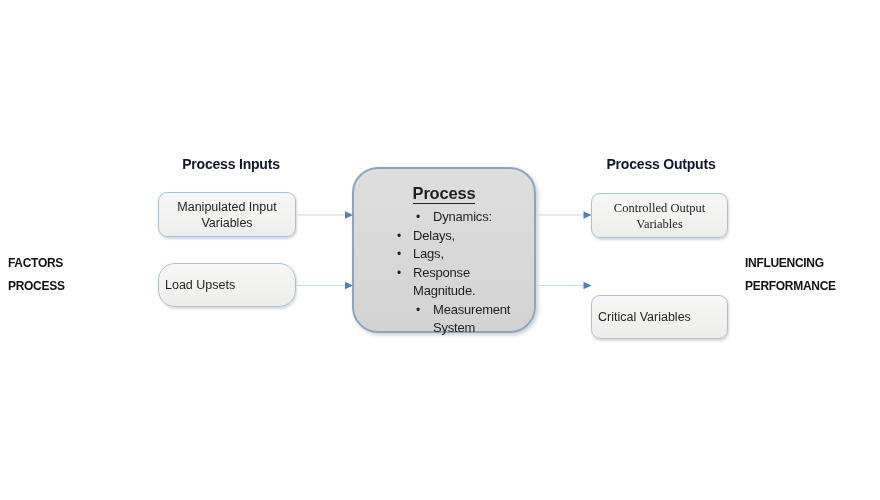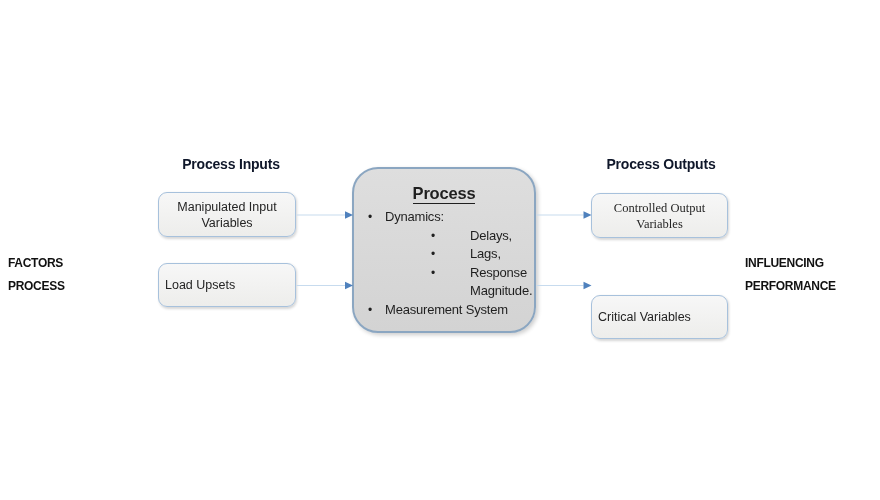--- a/index.html
+++ b/index.html
@@ -52,21 +52,21 @@
     box-shadow: 1px 1.5px 2.5px rgba(0,0,0,0.16);
     display: flex;
     align-items: center;
     text-align: center;
     font-size: 12.5px;
     line-height: 16px;
     color: #242424;
     padding: 2px 6px;
   }
   .io-box.in-1  { left: 158px; top: 192px; width: 138px; height: 45px; }
-  .io-box.in-2  { left: 158px; top: 263px; width: 138px; height: 44px; }
+  .io-box.in-2  { left: 158px; top: 263px; width: 138px; height: 44px; border-radius: 17px; }
   .io-box.out-1 { left: 591px; top: 193px; width: 137px; height: 45px; font-family: Liberation Serif, serif; }
   .io-box.out-2 { left: 591px; top: 263px; width: 137px; height: 44px; margin-top: 32px; }
 
   
   .process-box {
     position: absolute;
     left: 352px; top: 167px;
     width: 184px; height: 166px;
     border: 2px solid #8ba6c1;
     border-radius: 26px;
@@ -86,22 +86,22 @@
     padding-bottom: 1px;
   }
   .process-list {
     list-style: none;
     margin-top: 5px;
     font-size: 13px;
     line-height: 18.5px;
     letter-spacing: -0.2px;
   }
   .process-list li { position: relative; white-space: pre-line; }
-  .process-list li.lvl1 { padding-left: 31px; }
-  .process-list li.lvl2 { padding-left: 82px; margin-left: 34px; }
+  .process-list li.lvl1 { padding-left: 31px; margin-left: 48px; }
+  .process-list li.lvl2 { padding-left: 59px; }
   .process-list li.lvl1::before,
   .process-list li.lvl2::before {
     content: "\2022";
     position: absolute;
     top: 0;
     font-size: 12px;
   }
   .process-list li.lvl1::before { left: 14px; }
   .process-list li.lvl2::before { left: 43px; }
 

